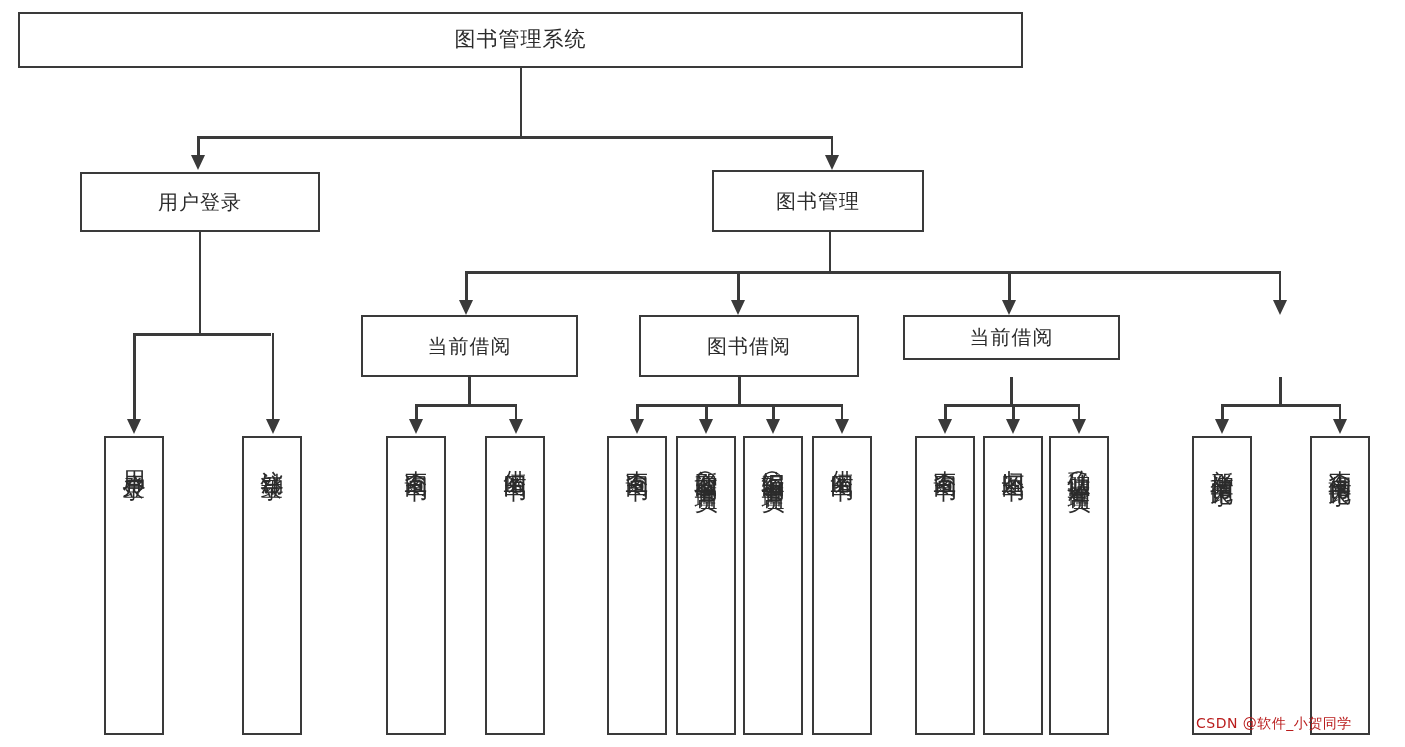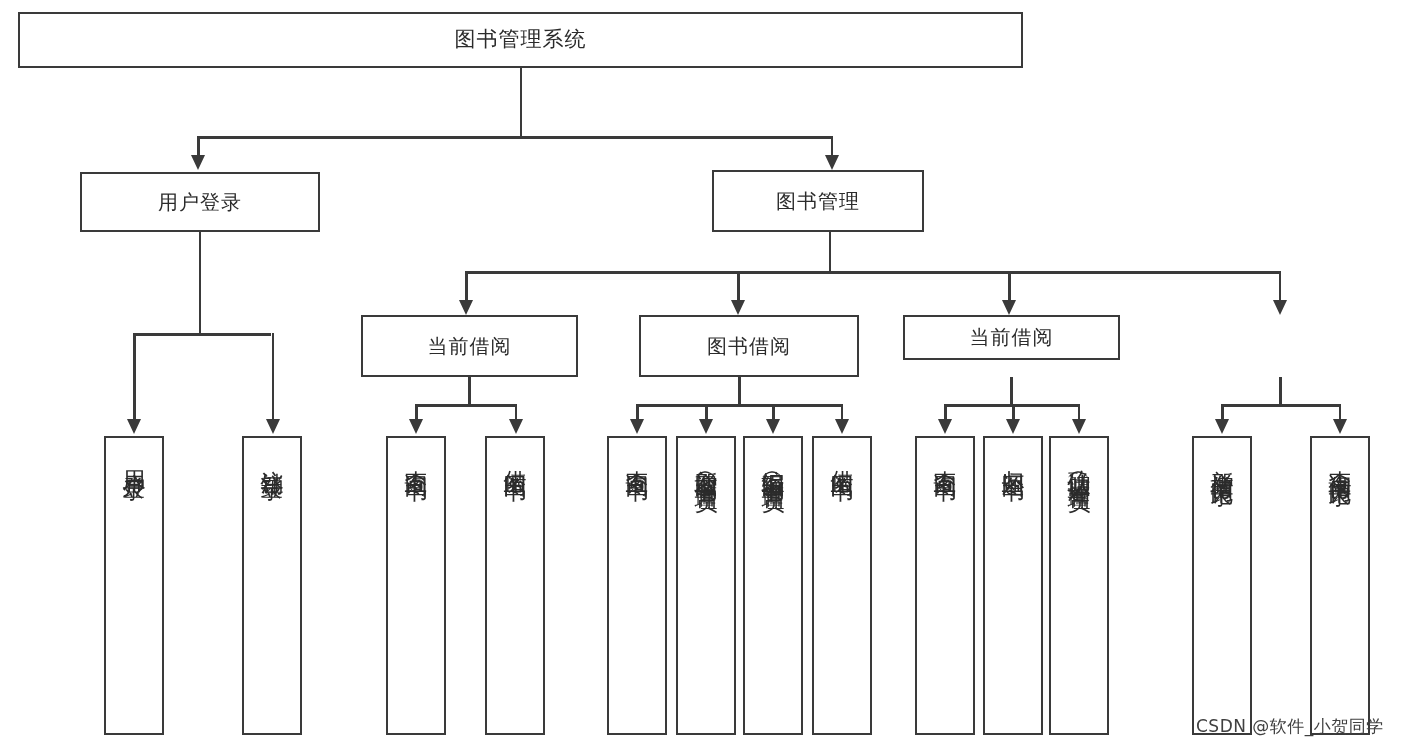--- a/index.html
+++ b/index.html
@@ -59,22 +59,22 @@
   .ln.h{height:2.5px;}
   .arrow{
     position:absolute;
     width:0;height:0;
     border-left:7px solid transparent;
     border-right:7px solid transparent;
     border-top:15px solid #3a3a3a;
   }
   .watermark{
     position:absolute;
-    font-size:17px;
-    color:#404040;
+    font-size:14px;
+    color:#b91c1c;
     white-space:nowrap;
     letter-spacing:0.5px;
     font-family:"DejaVu Sans","Liberation Sans",sans-serif;
   }
 </style>
 </head>
 <body>
 
 <div id="canvas">
 

